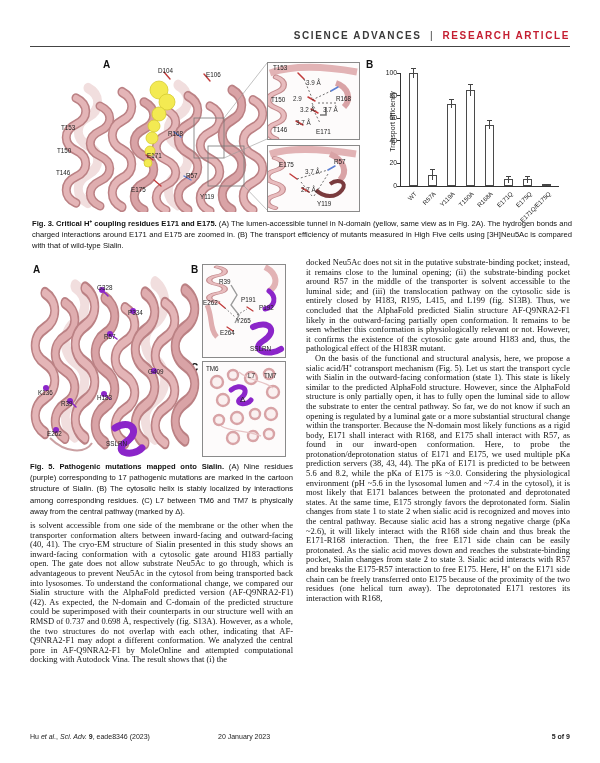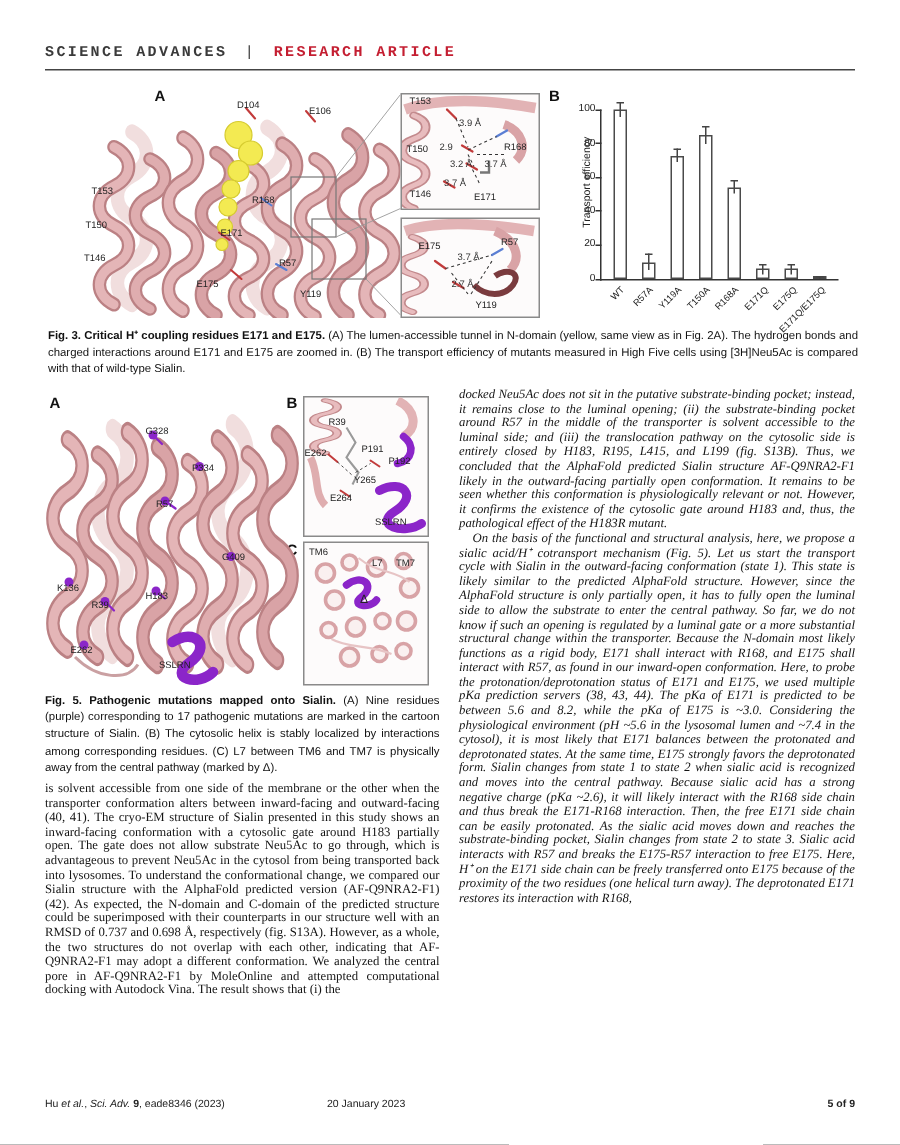--- a/index.html
+++ b/index.html
@@ -1,20 +1,20 @@
 <!DOCTYPE html>
 <html><head>
 <meta charset="utf-8">
 <style>
   html,body{margin:0;padding:0;background:#888;}
   .page{position:relative;width:600px;height:763px;background:#ffffff;overflow:hidden;
         font-family:"Liberation Serif",serif;color:#1a1a1a;}
   
-  .hdr{position:absolute;left:30px;top:30px;width:540px;font-family:Liberation Mono, monospace;
-       font-size:10px;letter-spacing:1.6px;font-weight:bold;color:#3a3a3a;}
+  .hdr{position:absolute;left:30px;top:30px;width:540px;font-family:Liberation Sans, sans-serif;
+       font-size:10px;letter-spacing:1.6px;font-weight:bold;color:#3a3a3a;text-align:right;}
   .hdr .sep{color:#3a3a3a;font-weight:normal;margin:0 4px;}
   .hdr .red{color:#c41e31;}
   .hdr-rule{position:absolute;left:30px;top:46px;width:540px;height:1px;background:#444;}
   
   .plabel{position:absolute;font-family:"Liberation Sans",sans-serif;font-weight:bold;
           font-size:10px;color:#111;}
   
   .rl{position:absolute;font-family:"Liberation Sans",sans-serif;font-size:6.3px;color:#222;
       white-space:nowrap;}
   .rl.dist{color:#333;}
@@ -355,21 +355,21 @@
   <span class="rl" style="left:264px;top:372px;">TM7</span>
   <span class="rl big" style="left:240px;top:395px;">Δ</span>
 
   <div class="cap" style="left:30px;top:461px;width:263px;">
     <b>Fig. 5. Pathogenic mutations mapped onto Sialin.</b><span> (A) Nine residues (purple) corresponding to 17 pathogenic mutations are marked in the cartoon structure of Sialin. (B) The cytosolic helix is stably localized by interactions among corresponding residues. (C) L7 between TM6 and TM7 is physically away from the central pathway (marked by Δ).</span>
   </div>
 
   <div class="col" style="left:30px;top:521px;width:263px;">
     <p>is solvent accessible from one side of the membrane or the other when the transporter conformation alters between inward-facing and outward-facing (40, 41). The cryo-EM structure of Sialin presented in this study shows an inward-facing conformation with a cytosolic gate around H183 partially open. The gate does not allow substrate Neu5Ac to go through, which is advantageous to prevent Neu5Ac in the cytosol from being transported back into lysosomes. To understand the conformational change, we compared our Sialin structure with the AlphaFold predicted version (AF-Q9NRA2-F1) (42). As expected, the N-domain and C-domain of the predicted structure could be superimposed with their counterparts in our structure well with an RMSD of 0.737 and 0.698 Å, respectively (fig. S13A). However, as a whole, the two structures do not overlap with each other, indicating that AF-Q9NRA2-F1 may adopt a different conformation. We analyzed the central pore in AF-Q9NRA2-F1 by MoleOnline and attempted computational docking with Autodock Vina. The result shows that (i) the</p>
   </div>
-  <div class="col" style="left:306px;top:258px;width:264px;font-style:italic;">
+  <div class="col" style="left:306px;top:258px;width:264px;">
     <p>docked Neu5Ac does not sit in the putative substrate-binding pocket; instead, it remains close to the luminal opening; (ii) the substrate-binding pocket around R57 in the middle of the transporter is solvent accessible to the luminal side; and (iii) the translocation pathway on the cytosolic side is entirely closed by H183, R195, L415, and L199 (fig. S13B). Thus, we concluded that the AlphaFold predicted Sialin structure AF-Q9NRA2-F1 likely in the outward-facing partially open conformation. It remains to be seen whether this conformation is physiologically relevant or not. However, it confirms the existence of the cytosolic gate around H183 and, thus, the pathological effect of the H183R mutant.</p>
     <p class="ind">On the basis of the functional and structural analysis, here, we propose a sialic acid/H⁺ cotransport mechanism (Fig. 5). Let us start the transport cycle with Sialin in the outward-facing conformation (state 1). This state is likely similar to the predicted AlphaFold structure. However, since the AlphaFold structure is only partially open, it has to fully open the luminal side to allow the substrate to enter the central pathway. So far, we do not know if such an opening is regulated by a luminal gate or a more substantial structural change within the transporter. Because the N-domain most likely functions as a rigid body, E171 shall interact with R168, and E175 shall interact with R57, as found in our inward-open conformation. Here, to probe the protonation/deprotonation status of E171 and E175, we used multiple pKa prediction servers (38, 43, 44). The pKa of E171 is predicted to be between 5.6 and 8.2, while the pKa of E175 is ~3.0. Considering the physiological environment (pH ~5.6 in the lysosomal lumen and ~7.4 in the cytosol), it is most likely that E171 balances between the protonated and deprotonated states. At the same time, E175 strongly favors the deprotonated form. Sialin changes from state 1 to state 2 when sialic acid is recognized and moves into the central pathway. Because sialic acid has a strong negative charge (pKa ~2.6), it will likely interact with the R168 side chain and thus break the E171-R168 interaction. Then, the free E171 side chain can be easily protonated. As the sialic acid moves down and reaches the substrate-binding pocket, Sialin changes from state 2 to state 3. Sialic acid interacts with R57 and breaks the E175-R57 interaction to free E175. Here, H⁺ on the E171 side chain can be freely transferred onto E175 because of the proximity of the two residues (one helical turn away). The deprotonated E171 restores its interaction with R168,</p>
   </div>
 
   <div class="foot" style="left:30px;">
     <span>Hu </span><i>et al.</i><span>, </span><i>Sci. Adv.</i><b> 9</b><span>, eade8346 (2023)</span>
   </div>
   <div class="foot" style="left:218px;">20 January 2023</div>
   <div class="foot" style="left:520px;width:50px;text-align:right;font-weight:bold;">5 of 9</div>
 

